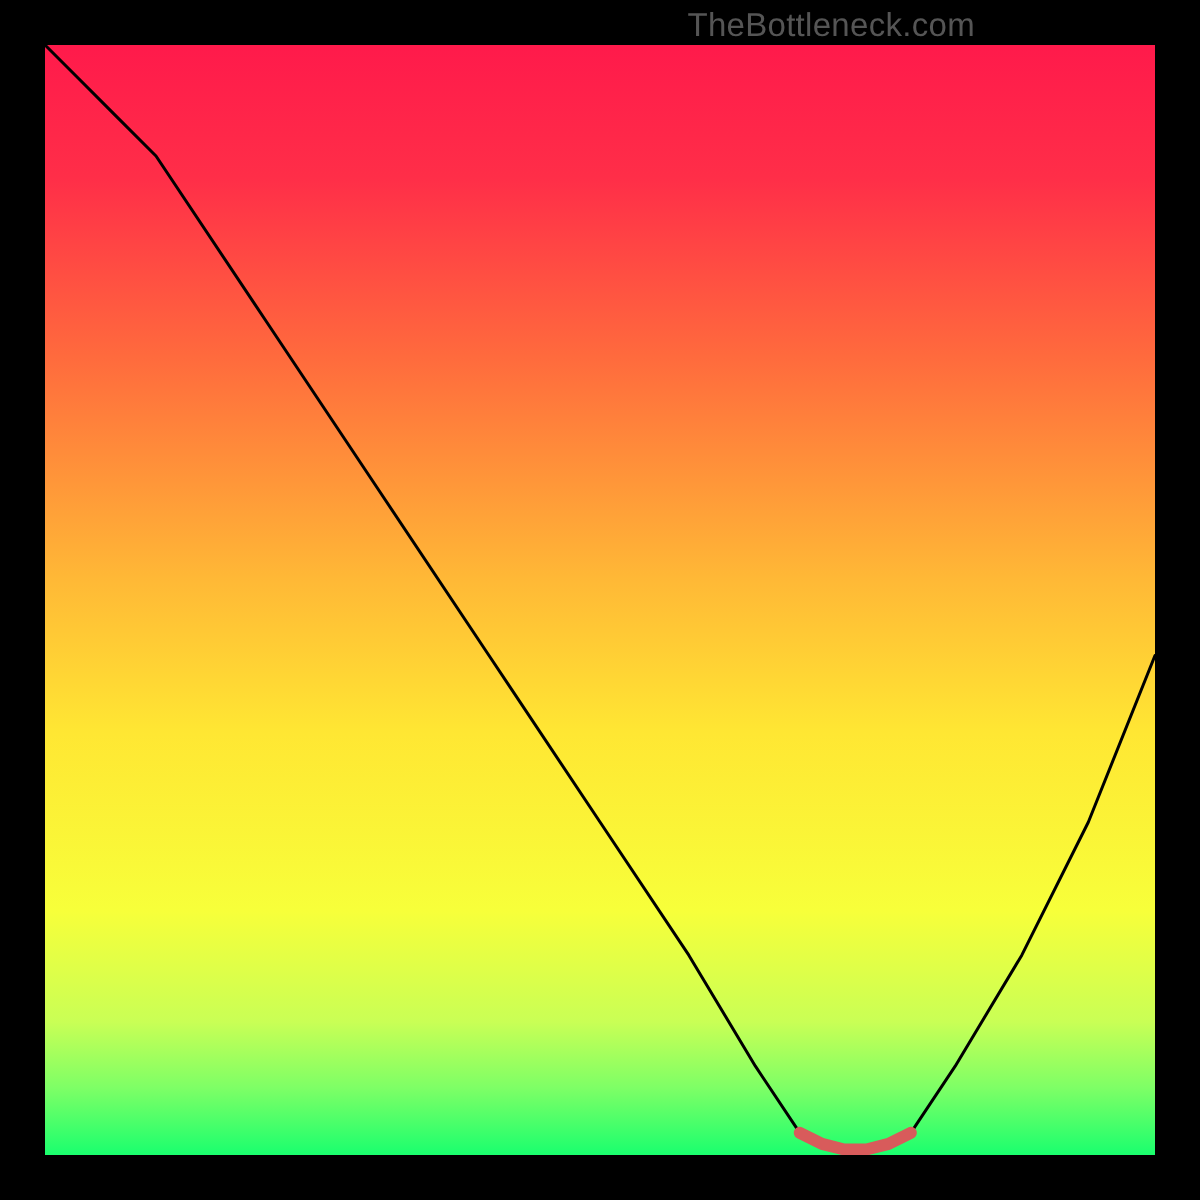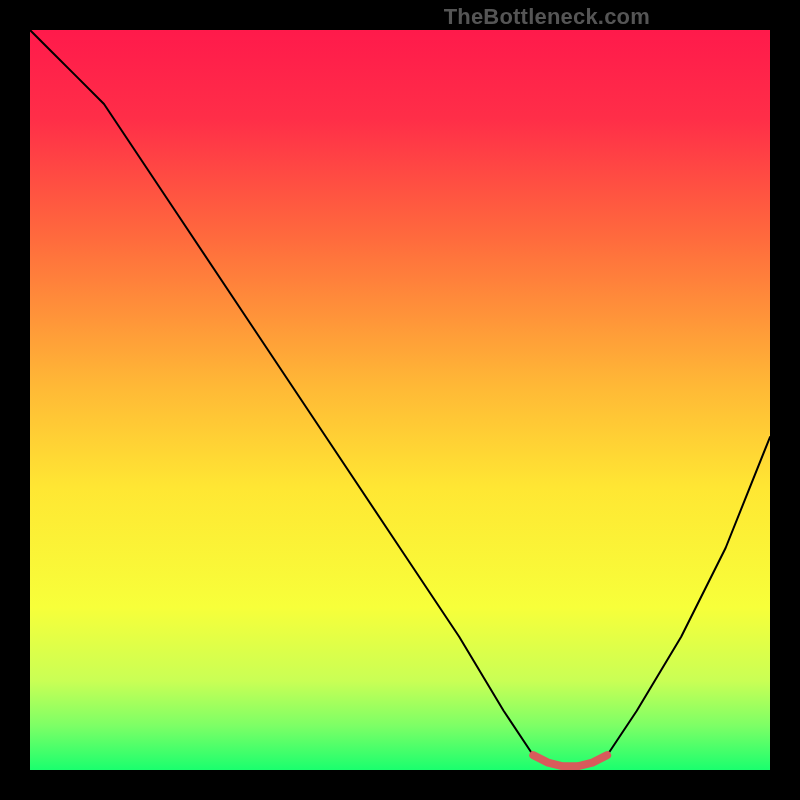--- a/index.html
+++ b/index.html
@@ -9,21 +9,20 @@
     height: 800px;
     background: #000;
     font-family: Arial, Helvetica, sans-serif;
     overflow: hidden;
   }
   .frame {
     position: relative;
     width: 660px;
     height: 800px;
     background: #000;
-    font-weight: bold;
   }
   .watermark {
     position: absolute;
     top: 4px;
     right: 10px;
     color: #555;
     font-size: 22px;
     letter-spacing: 0.2px;
     z-index: 5;
   }

